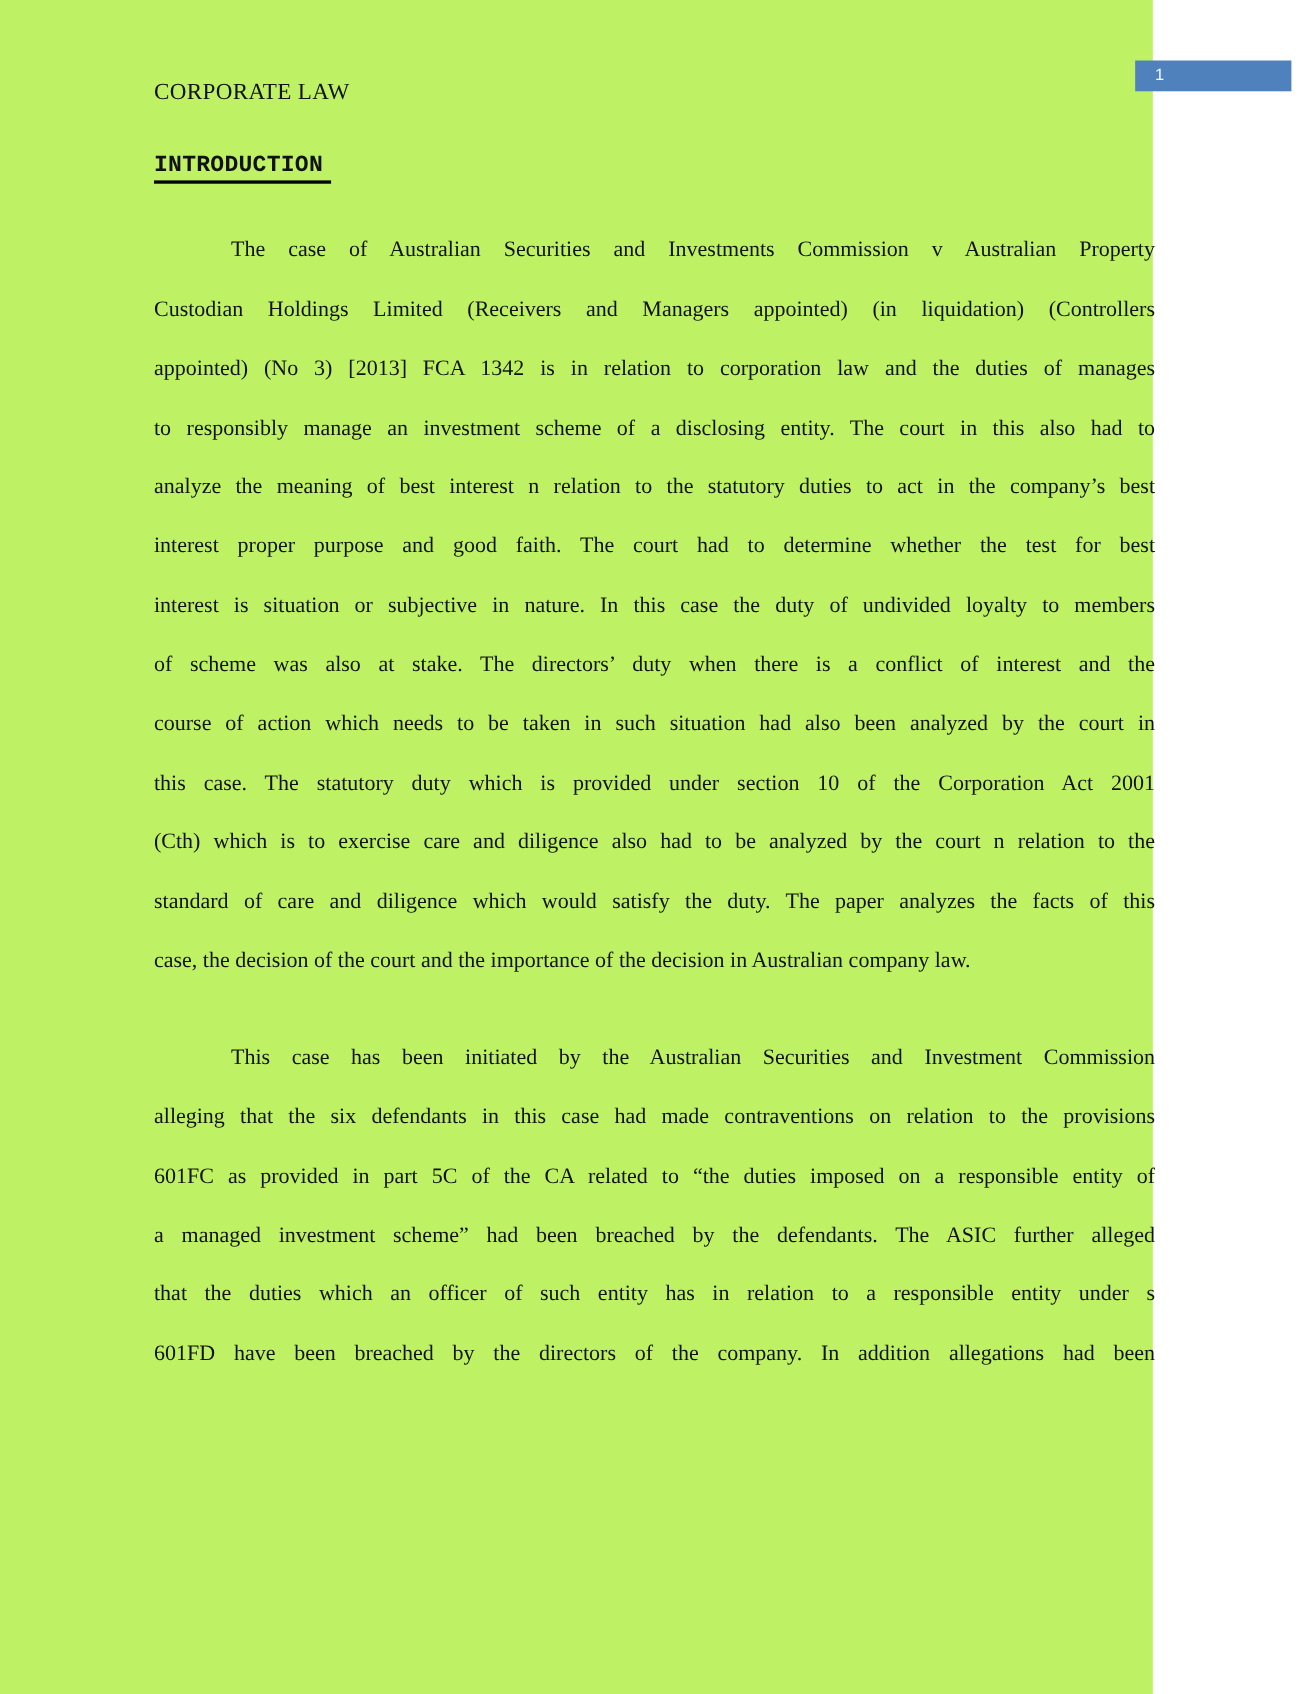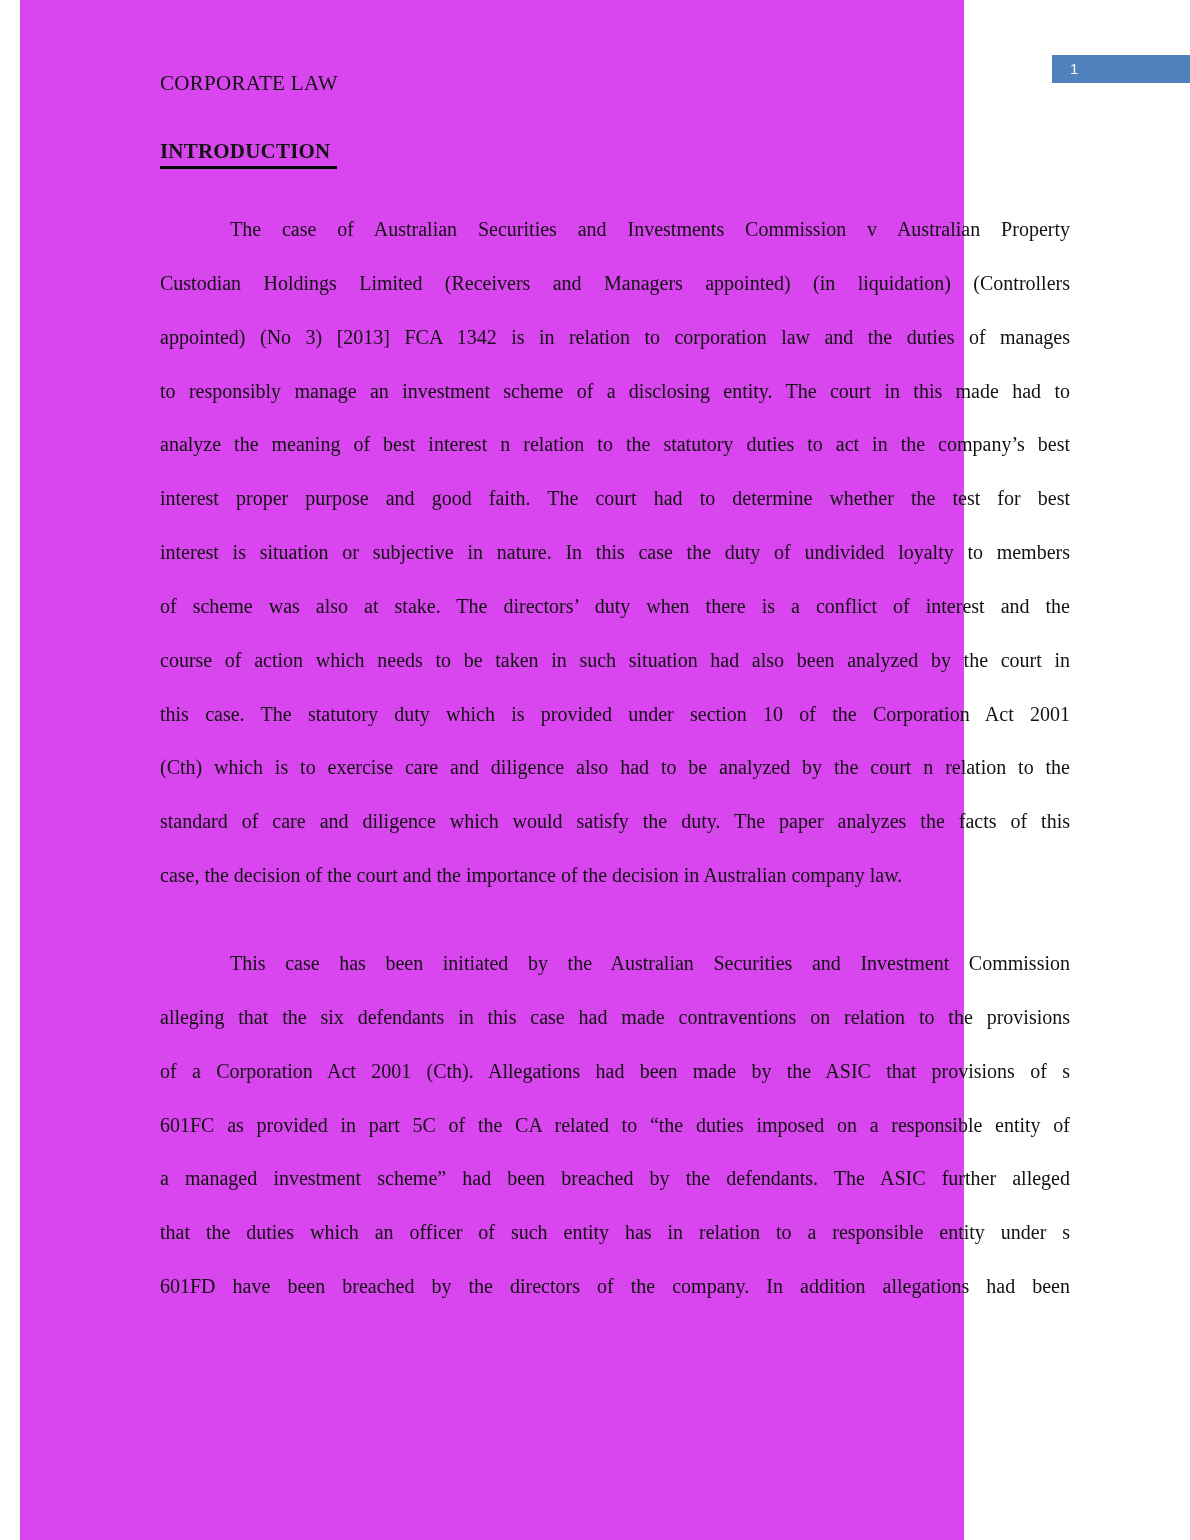--- a/index.html
+++ b/index.html
@@ -9,24 +9,23 @@
   }
   body {
     width: 1190px;
     height: 1540px;
     overflow: hidden;
     font-family: "Liberation Serif", "DejaVu Serif", serif;
     color: #121212;
   }
   .page {
     position: relative;
-    width: 944px;
+    width: 1048px;
     height: 1540px;
-    background: #d946ef;
-    margin-left: 20px;
+    background: #bef264;
   }
   .header-title {
     position: absolute;
     left: 140px;
     top: 71px;
     font-size: 21px;
     letter-spacing: 0.3px;
     white-space: nowrap;
   }
   .page-number-box {
@@ -56,21 +55,21 @@
     font-size: 21px;
     font-weight: bold;
     letter-spacing: 0.2px;
   }
   .section-heading .hd {
     display: inline-block;
     border-bottom: 3px solid #000;
     padding-right: 7px;
     padding-bottom: 2px;
   }
-  .section:nth-of-type(1) .section-heading { margin-top: 139px; }
+  .section:nth-of-type(1) .section-heading { margin-top: 139px; font-family: Liberation Mono, monospace; }
   .section:nth-of-type(2) .section-heading { margin-top: 33px; }
   .paragraph {
     margin-top: 34px;
   }
   .line {
     font-size: 20px;
     line-height: 53.85px;
     width: 910px;
     text-align: justify;
     text-align-last: justify;
@@ -96,37 +95,36 @@
     <span class="page-number">1</span>
   </div>
 
   <div class="content">
       <section class="section">
         <h2 class="section-heading"><span class="hd">INTRODUCTION</span></h2>
         <div class="paragraph">
           <div class="line first">The case of Australian Securities and Investments Commission v Australian Property</div>
           <div class="line">Custodian Holdings Limited (Receivers and Managers appointed) (in liquidation) (Controllers</div>
           <div class="line">appointed) (No 3) [2013] FCA 1342 is in relation to corporation law and the duties of manages</div>
-          <div class="line">to responsibly manage an investment scheme of a disclosing entity. The court in this made had to</div>
+          <div class="line">to responsibly manage an investment scheme of a disclosing entity. The court in this also had to</div>
           <div class="line">analyze the meaning of best interest n relation to the statutory duties to act in the company’s best</div>
           <div class="line">interest proper purpose and good faith. The court had to determine whether the test for best</div>
           <div class="line">interest is situation or subjective in nature. In this case the duty of undivided loyalty to members</div>
           <div class="line">of scheme was also at stake. The directors’ duty when there is a conflict of interest and the</div>
           <div class="line">course of action which needs to be taken in such situation had also been analyzed by the court in</div>
           <div class="line">this case. The statutory duty which is provided under section 10 of the Corporation Act 2001</div>
           <div class="line">(Cth) which is to exercise care and diligence also had to be analyzed by the court n relation to the</div>
           <div class="line">standard of care and diligence which would satisfy the duty.  The paper analyzes the facts of this</div>
           <div class="line last">case, the decision of the court and the importance of the decision in Australian company law.</div>
         </div>
       </section>
       <section class="section">
         <div class="paragraph">
           <div class="line first">This case has been initiated by the Australian Securities and Investment Commission</div>
           <div class="line">alleging that the six defendants in this case had made contraventions on relation to the provisions</div>
-          <div class="line">of a Corporation Act 2001 (Cth). Allegations had been made by the ASIC that provisions of s</div>
           <div class="line">601FC as provided in part 5C of the CA related to “the duties imposed on a responsible entity of</div>
           <div class="line">a managed investment scheme” had been breached by the defendants. The ASIC further alleged</div>
           <div class="line">that the duties which an officer of such entity has in relation to a responsible entity under s</div>
           <div class="line">601FD have been breached by the directors of the company. In addition allegations had been</div>
         </div>
       </section>
     </div>
 
 </div>
 

